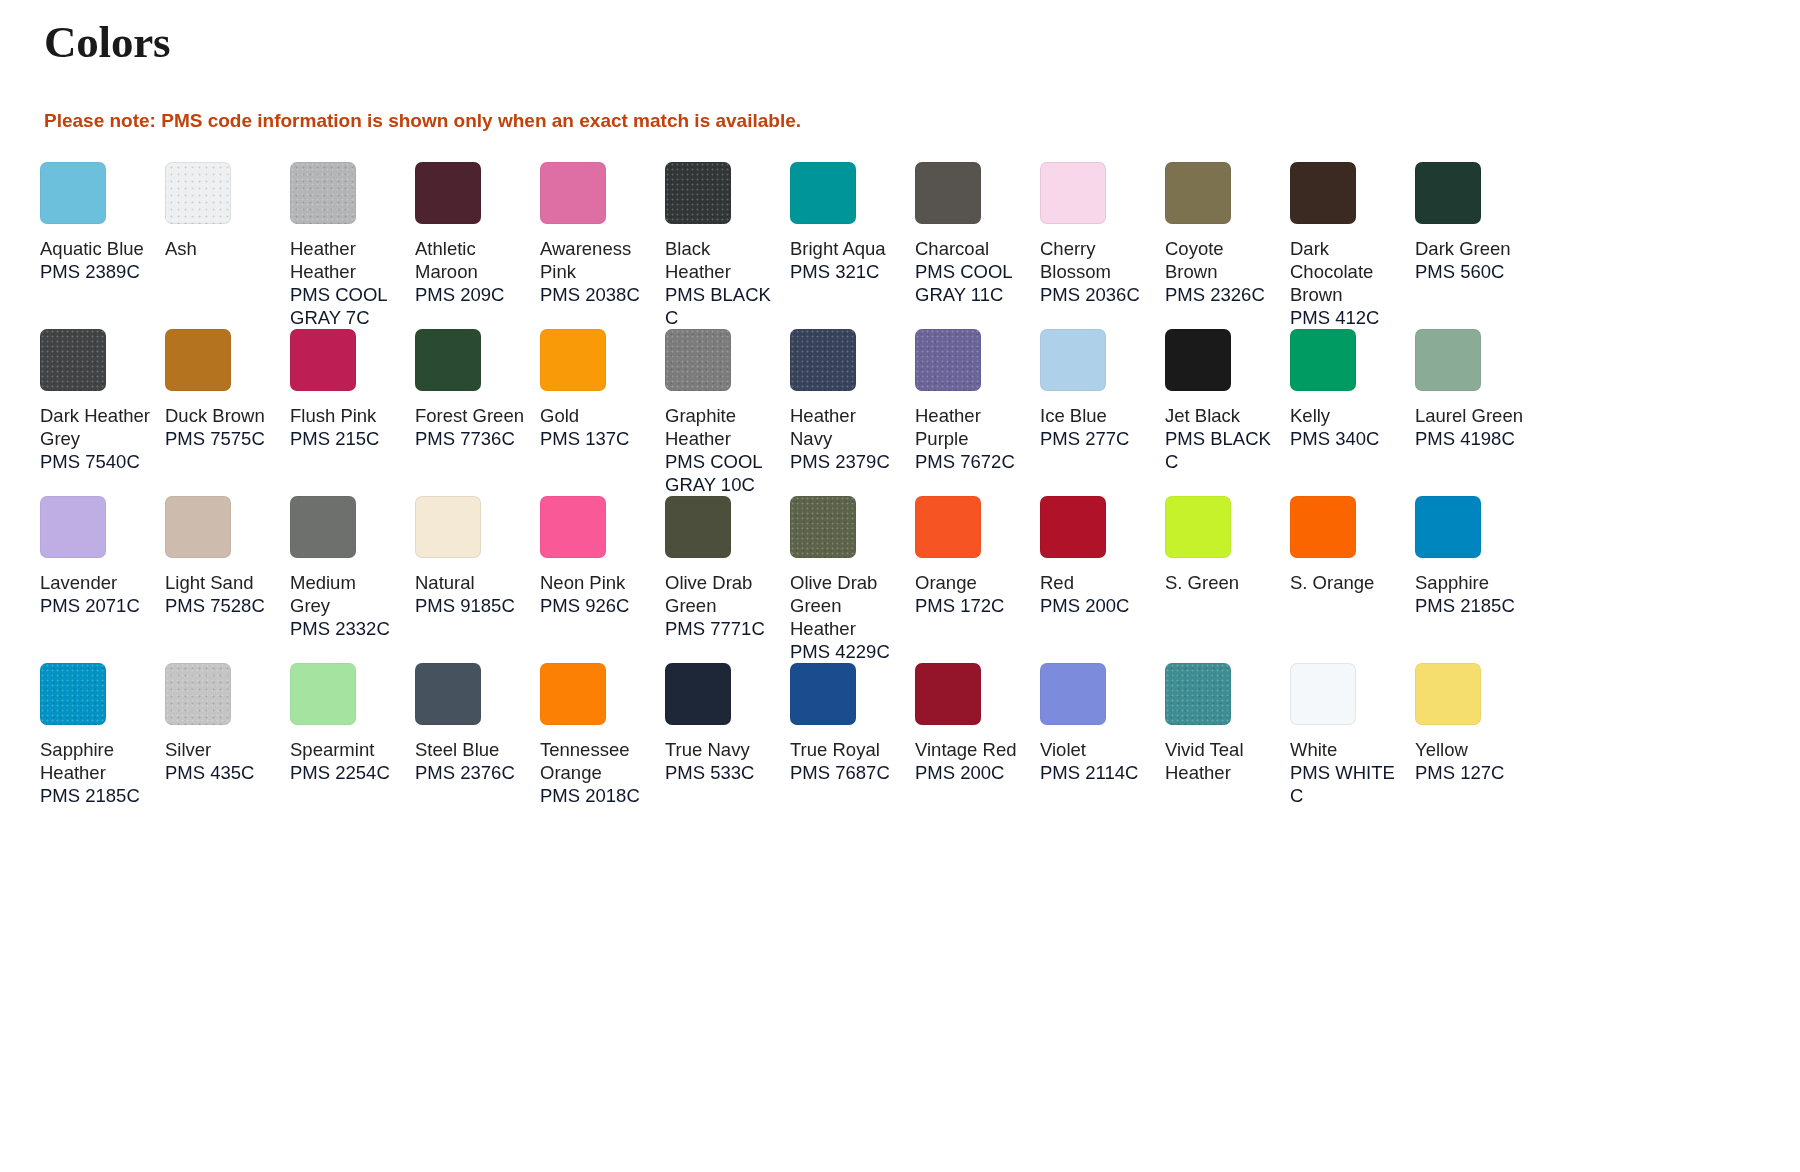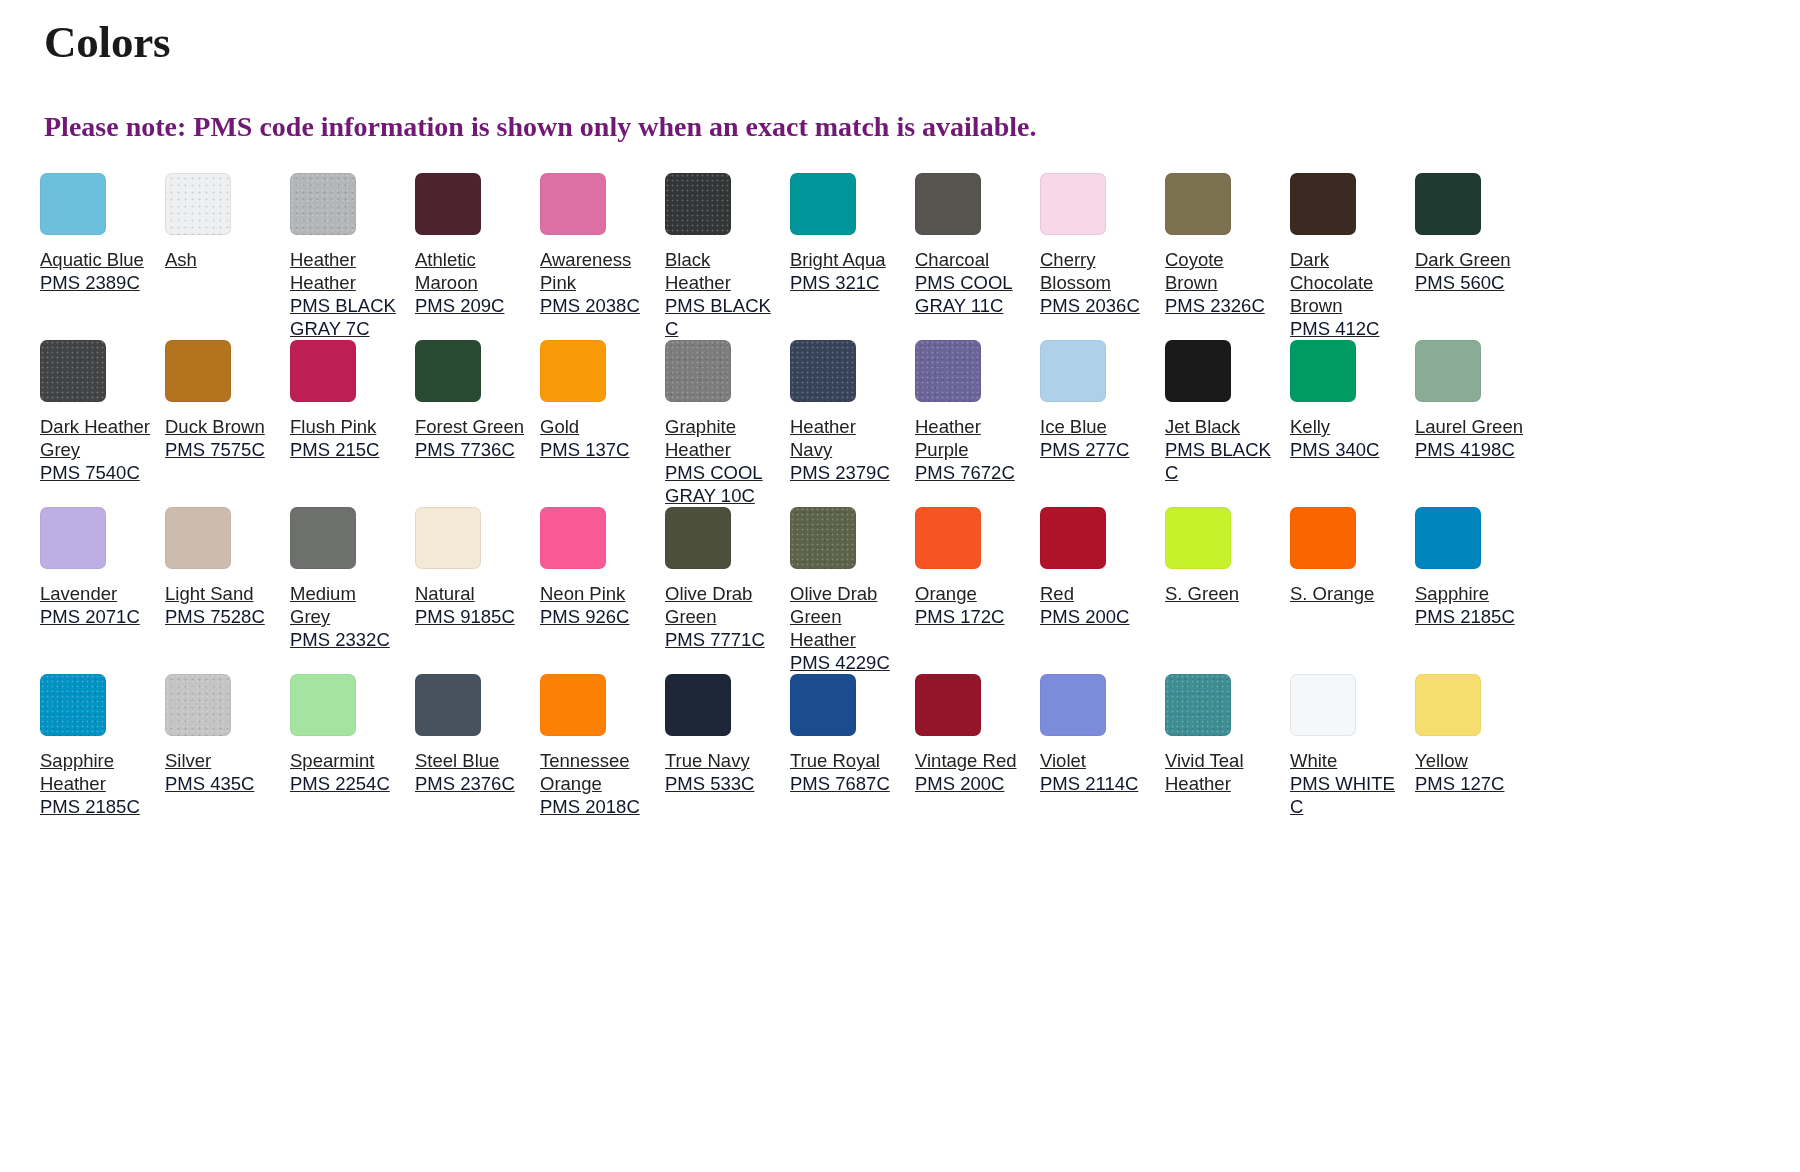--- a/index.html
+++ b/index.html
@@ -23,34 +23,33 @@
     font-family: "Liberation Serif", serif;
     font-size: 45px;
     font-weight: 700;
     line-height: 1.1;
     color: #1a1a1a;
     margin: 0 0 0 4px;
     letter-spacing: -0.2px;
   }
   .note {
     margin: 42px 0 0 4px;
-    font-family: Liberation Serif, serif;
-    font-size: 28px;
+    font-family: Liberation Sans, sans-serif;
+    font-size: 19px;
     font-weight: 700;
-    color: #701a75;
+    color: #c2410c;
     line-height: 1.2;
   }
   .swatch-grid {
     margin-top: 30px;
     width: 1500px;
     display: grid;
     grid-template-columns: repeat(12, 125px);
     column-gap: 0px;
     row-gap: 0px;
-    text-decoration: underline;
   }
   .swatch-cell {
     width: 125px;
     box-sizing: border-box;
     padding-right: 14px;
     display: block;
   }
   .swatch-chip {
     width: 66px;
     height: 62px;
@@ -103,21 +102,21 @@
         <div class="swatch-name">Aquatic Blue</div>
         <div class="swatch-pms">PMS 2389C</div>
       </div>
       <div class="swatch-cell">
         <span class="swatch-chip heather light-edge" style="background-color: rgb(238, 239, 240);"></span>
         <div class="swatch-name">Ash</div>
       </div>
       <div class="swatch-cell">
         <span class="swatch-chip heather" style="background-color: rgb(180, 181, 183);"></span>
         <div class="swatch-name">Heather Heather</div>
-        <div class="swatch-pms">PMS BLACK GRAY 7C</div>
+        <div class="swatch-pms">PMS COOL GRAY 7C</div>
       </div>
       <div class="swatch-cell">
         <span class="swatch-chip" style="background-color: rgb(78, 35, 48);"></span>
         <div class="swatch-name">Athletic Maroon</div>
         <div class="swatch-pms">PMS 209C</div>
       </div>
       <div class="swatch-cell">
         <span class="swatch-chip" style="background-color: rgb(221, 111, 164);"></span>
         <div class="swatch-name">Awareness Pink</div>
         <div class="swatch-pms">PMS 2038C</div>

